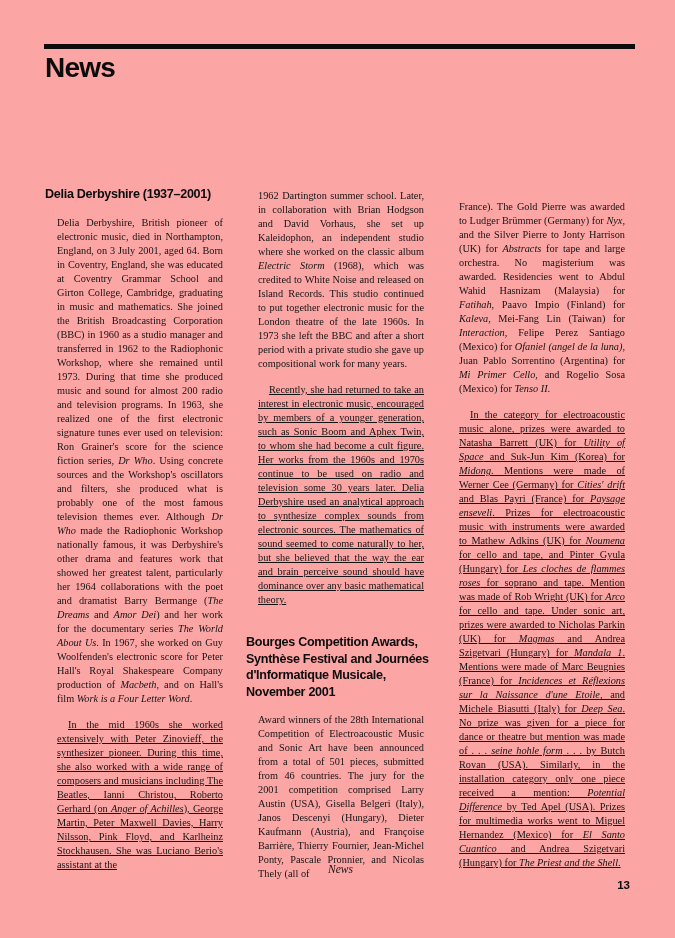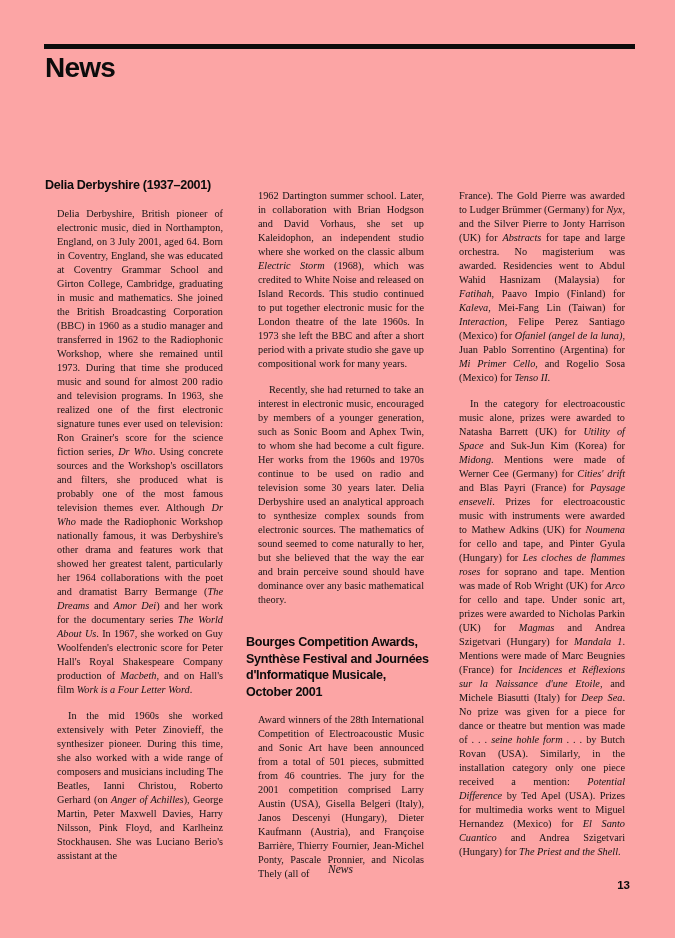--- a/index.html
+++ b/index.html
@@ -36,21 +36,21 @@
     letter-spacing: -0.8px;
     color: #0c0c0c;
   }
   .columns {
     position: absolute;
     left: 45px;
     top: 177px;
     width: 593px;
     display: flex;
     gap: 11px;
-    align-items: flex-start;
+    align-items: center;
   }
   .col {
     width: 190px;
     flex: 0 0 190px;
     font-size: 10.3px;
     line-height: 14px;
     text-align: justify;
     hyphens: auto;
     -webkit-hyphens: auto;
   }
@@ -69,20 +69,21 @@
   }
   .sec-heading.spaced {
     margin-top: 27px;
   }
   p.body-para {
     margin: 12px;
     padding: 0;
   }
   p.body-para.indent {
     text-indent: 11px;
+    text-decoration: underline;
   }
   .it {
     font-style: italic;
   }
   .footer {
     position: absolute;
     left: 45px;
     top: 863px;
     width: 591px;
     height: 16px;
@@ -118,21 +119,21 @@
         <h2 class="sec-heading">Delia Derbyshire (1937–2001)</h2>
         <p class="body-para"><span>Delia Derbyshire, British pioneer of electronic music, died in Northampton, England, on 3 July 2001, aged 64. Born in Coventry, England, she was educated at Coventry Grammar School and Girton College, Cambridge, graduating in music and mathematics. She joined the British Broadcasting Corporation (BBC) in 1960 as a studio manager and transferred in 1962 to the Radiophonic Workshop, where she remained until 1973. During that time she produced music and sound for almost 200 radio and television programs. In 1963, she realized one of the first electronic signature tunes ever used on television: Ron Grainer's score for the science fiction series, </span><span class="it">Dr Who</span><span>. Using concrete sources and the Workshop's oscillators and filters, she produced what is probably one of the most famous television themes ever. Although </span><span class="it">Dr Who</span><span> made the Radiophonic Workshop nationally famous, it was Derbyshire's other drama and features work that showed her greatest talent, particularly her 1964 collaborations with the poet and dramatist Barry Bermange (</span><span class="it">The Dreams</span><span> and </span><span class="it">Amor Dei</span><span>) and her work for the documentary series </span><span class="it">The World About Us</span><span>. In 1967, she worked on Guy Woolfenden's electronic score for Peter Hall's Royal Shakespeare Company production of </span><span class="it">Macbeth</span><span>, and on Hall's film </span><span class="it">Work is a Four Letter Word</span><span>.</span></p>
         <p class="body-para indent"><span>In the mid 1960s she worked extensively with Peter Zinovieff, the synthesizer pioneer. During this time, she also worked with a wide range of composers and musicians including The Beatles, Ianni Christou, Roberto Gerhard (on </span><span class="it">Anger of Achilles</span><span>), George Martin, Peter Maxwell Davies, Harry Nilsson, Pink Floyd, and Karlheinz Stockhausen. She was Luciano Berio's assistant at the</span></p>
       </div>
     <div class="col">
         <p class="body-para"><span>1962 Dartington summer school. Later, in collaboration with Brian Hodgson and David Vorhaus, she set up Kaleidophon, an independent studio where she worked on the classic album </span><span class="it">Electric Storm</span><span> (1968), which was credited to White Noise and released on Island Records. This studio continued to put together electronic music for the London theatre of the late 1960s. In 1973 she left the BBC and after a short period with a private studio she gave up compositional work for many years.</span></p>
         <p class="body-para indent"><span>Recently, she had returned to take an interest in electronic music, encouraged by members of a younger generation, such as Sonic Boom and Aphex Twin, to whom she had become a cult figure. Her works from the 1960s and 1970s continue to be used on radio and television some 30 years later. Delia Derbyshire used an analytical approach to synthesize complex sounds from electronic sources. The mathematics of sound seemed to come naturally to her, but she believed that the way the ear and brain perceive sound should have dominance over any basic mathematical theory.</span></p>
         <h2 class="sec-heading spaced">Bourges Competition Awards,
 Synthèse Festival and Journées
 d'Informatique Musicale,
-October 2001</h2>
+November 2001</h2>
         <p class="body-para"><span>Award winners of the 28th International Competition of Electroacoustic Music and Sonic Art have been announced from a total of 501 pieces, submitted from 46 countries. The jury for the 2001 competition comprised Larry Austin (USA), Gisella Belgeri (Italy), Janos Descenyi (Hungary), Dieter Kaufmann (Austria), and Françoise Barrière, Thierry Fournier, Jean-Michel Ponty, Pascale Pronnier, and Nicolas Thely (all of</span></p>
       </div>
     <div class="col">
         <p class="body-para"><span>France). The Gold Pierre was awarded to Ludger Brümmer (Germany) for </span><span class="it">Nyx</span><span>, and the Silver Pierre to Jonty Harrison (UK) for </span><span class="it">Abstracts</span><span> for tape and large orchestra. No magisterium was awarded. Residencies went to Abdul Wahid Hasnizam (Malaysia) for </span><span class="it">Fatihah</span><span>, Paavo Impio (Finland) for </span><span class="it">Kaleva</span><span>, Mei-Fang Lin (Taiwan) for </span><span class="it">Interaction</span><span>, Felipe Perez Santiago (Mexico) for </span><span class="it">Ofaniel (angel de la luna)</span><span>, Juan Pablo Sorrentino (Argentina) for </span><span class="it">Mi Primer Cello</span><span>, and Rogelio Sosa (Mexico) for </span><span class="it">Tenso II</span><span>.</span></p>
         <p class="body-para indent"><span>In the category for electroacoustic music alone, prizes were awarded to Natasha Barrett (UK) for </span><span class="it">Utility of Space</span><span> and Suk-Jun Kim (Korea) for </span><span class="it">Midong</span><span>. Mentions were made of Werner Cee (Germany) for </span><span class="it">Cities' drift</span><span> and Blas Payri (France) for </span><span class="it">Paysage enseveli</span><span>. Prizes for electroacoustic music with instruments were awarded to Mathew Adkins (UK) for </span><span class="it">Noumena</span><span> for cello and tape, and Pinter Gyula (Hungary) for </span><span class="it">Les cloches de flammes roses</span><span> for soprano and tape. Mention was made of Rob Wright (UK) for </span><span class="it">Arco</span><span> for cello and tape. Under sonic art, prizes were awarded to Nicholas Parkin (UK) for </span><span class="it">Magmas</span><span> and Andrea Szigetvari (Hungary) for </span><span class="it">Mandala 1</span><span>. Mentions were made of Marc Beugnies (France) for </span><span class="it">Incidences et Réflexions sur la Naissance d'une Etoile</span><span>, and Michele Biasutti (Italy) for </span><span class="it">Deep Sea</span><span>. No prize was given for a piece for dance or theatre but mention was made of . . . </span><span class="it">seine hohle form</span><span> . . . by Butch Rovan (USA). Similarly, in the installation category only one piece received a mention: </span><span class="it">Potential Difference</span><span> by Ted Apel (USA). Prizes for multimedia works went to Miguel Hernandez (Mexico) for </span><span class="it">El Santo Cuantico</span><span> and Andrea Szigetvari (Hungary) for </span><span class="it">The Priest and the Shell</span><span>.</span></p>
       </div>
   </div>
 
   <div class="footer">
     <span class="footer-journal">News</span>

